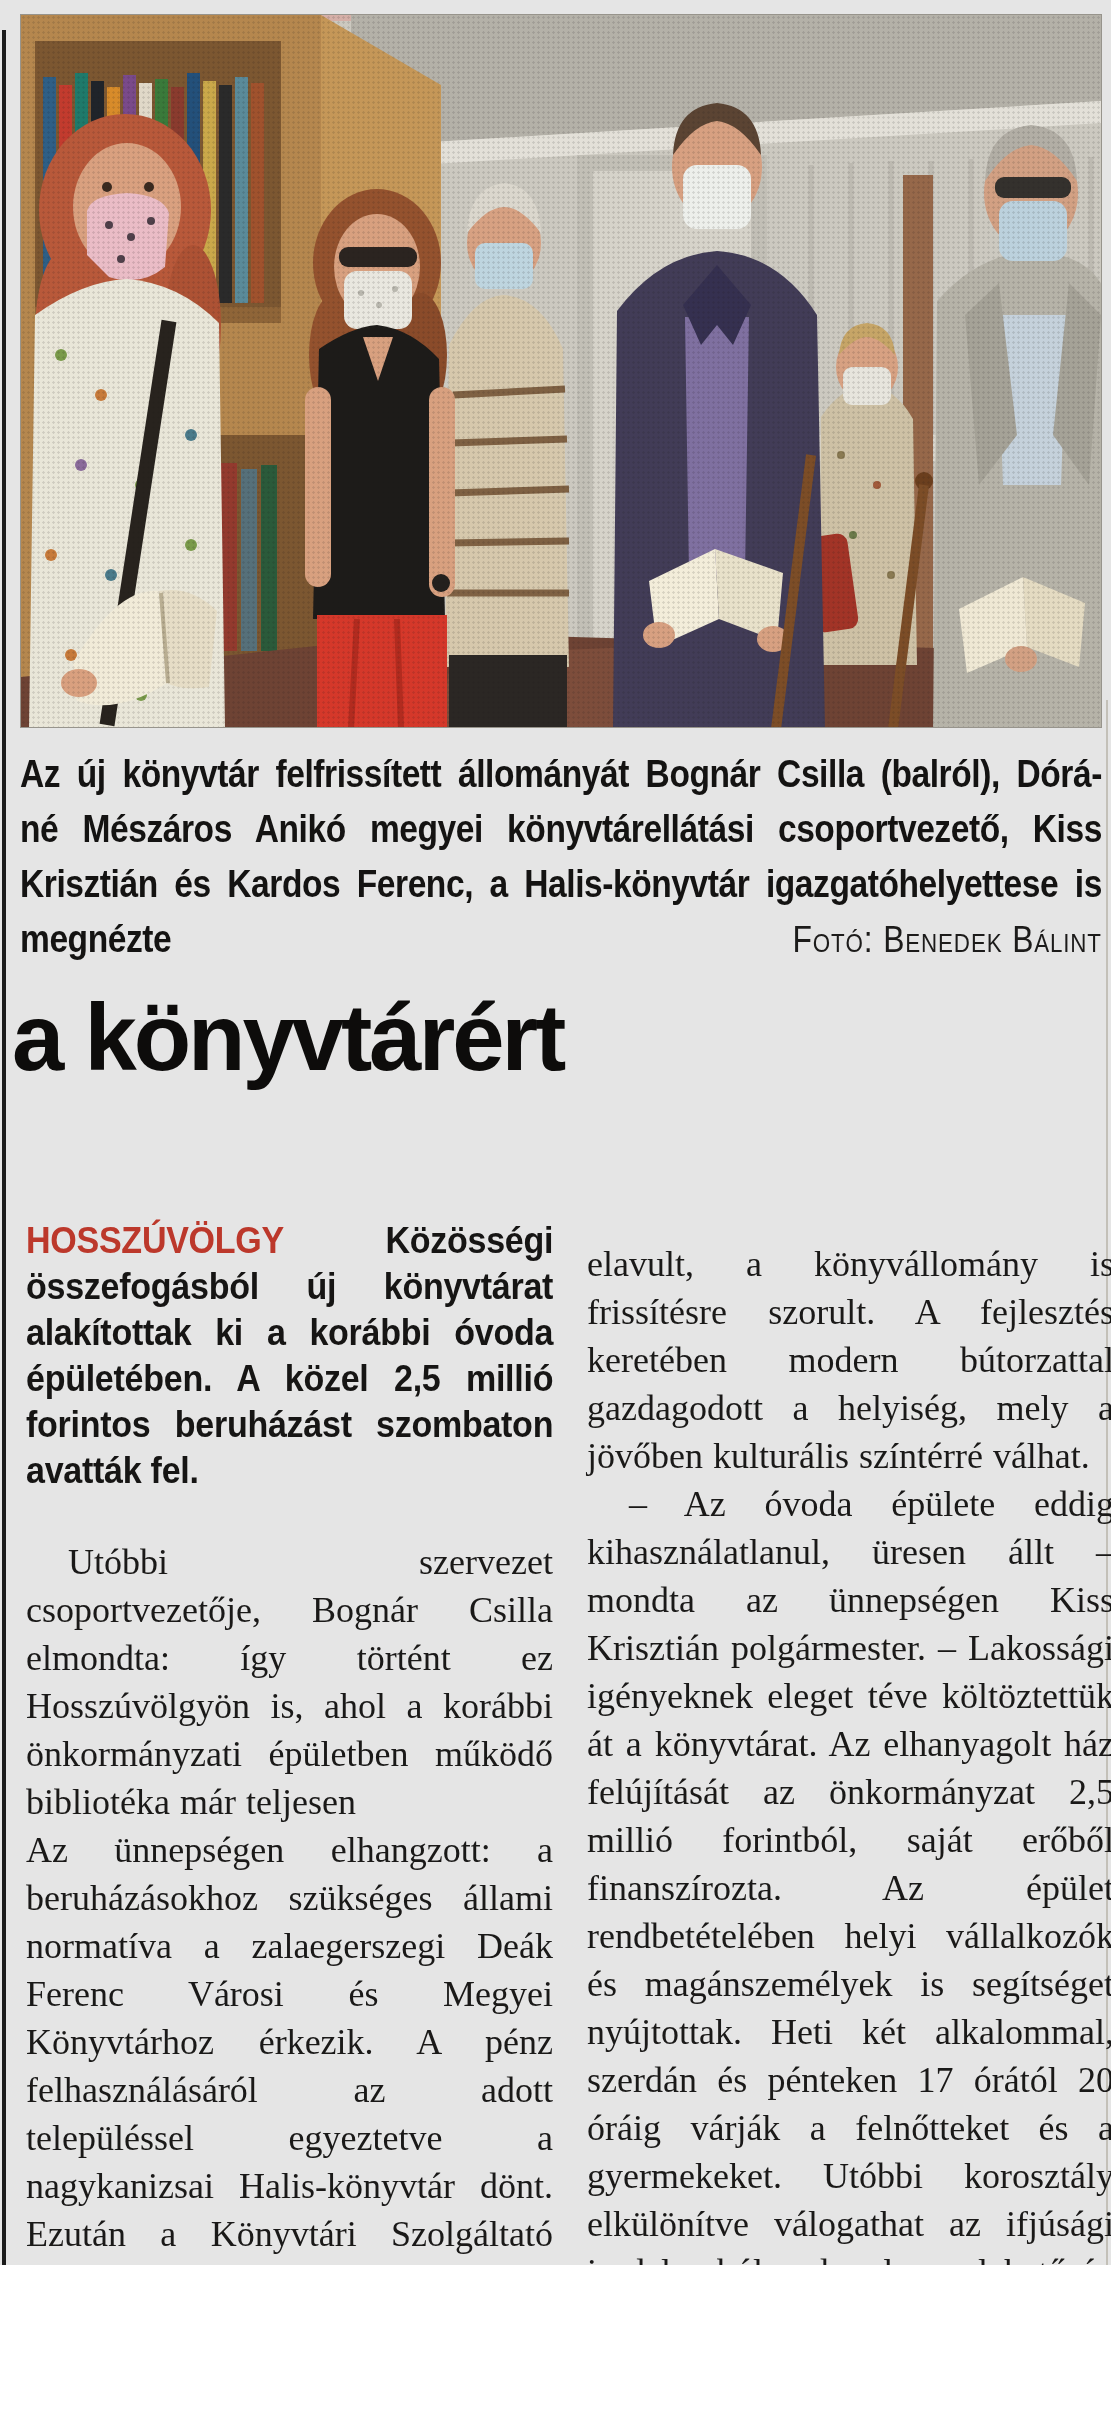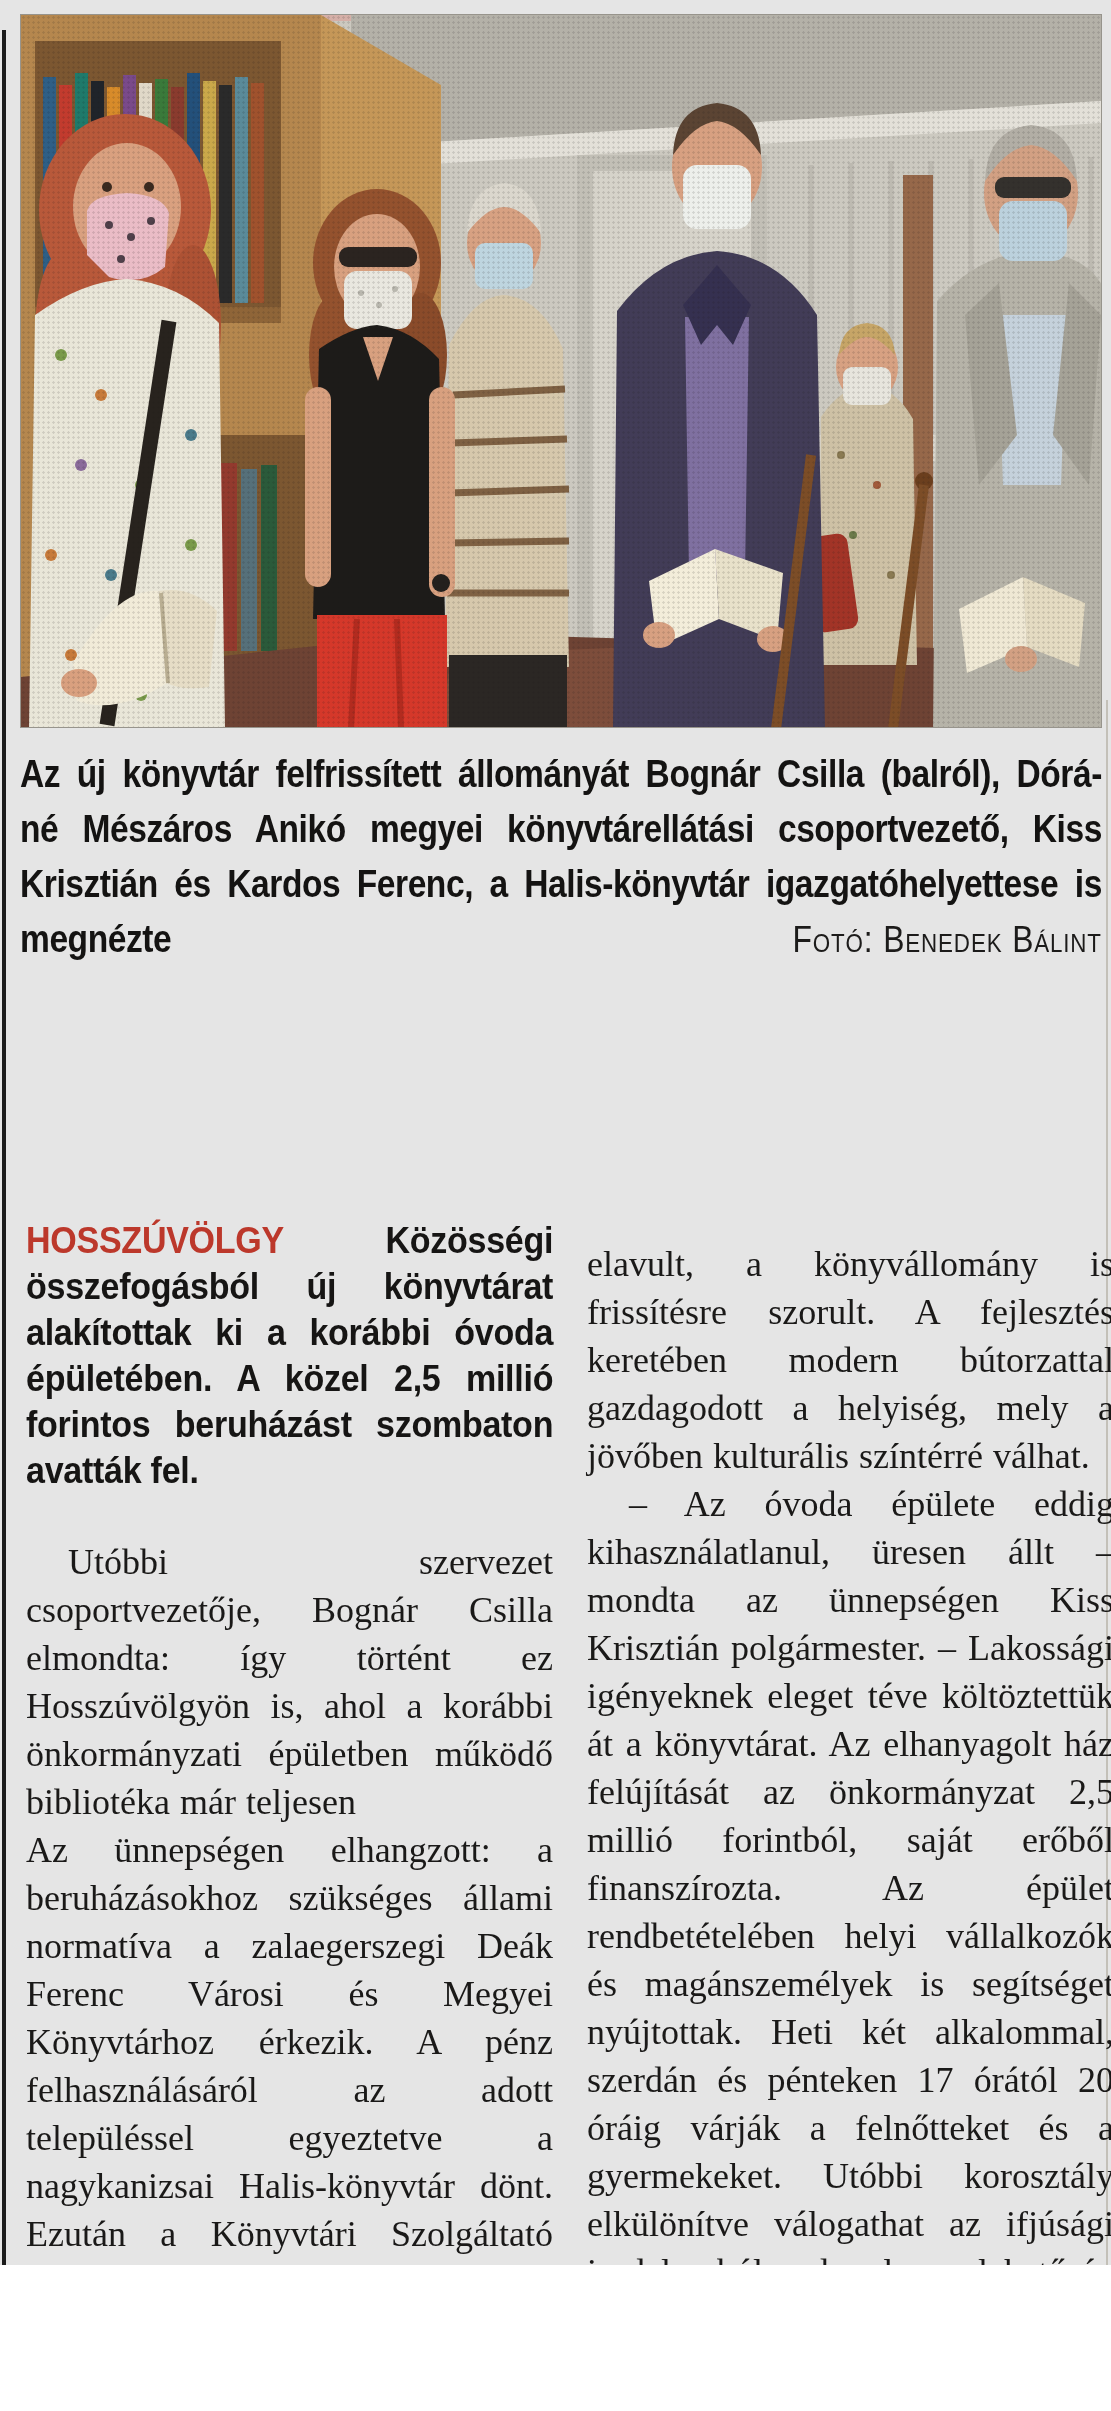--- a/index.html
+++ b/index.html
@@ -274,20 +274,21 @@
     <div class="cap-line">Az új könyvtár felfrissített állományát Bognár Csilla (balról), Dórá-</div>
     <div class="cap-line">né Mészáros Anikó megyei könyvtárellátási csoportvezető, Kiss</div>
     <div class="cap-line">Krisztián és Kardos Ferenc, a Halis-könyvtár igazgatóhelyettese is</div>
     <div class="cap-row">
       <span>megnézte</span>
       <span class="credit">Fotó: Benedek Bálint</span>
     </div>
   </div>
 
   <h1 class="headline">
+    <span class="hl">a könyvtárért</span>
   </h1>
 
   <div class="columns">
     <div class="col">
       <p class="lead"><span class="loc">HOSSZÚVÖLGY</span> <span>Közösségi összefogásból új könyvtárat alakítottak ki a korábbi óvoda épületében. A közel 2,5 millió forintos beruházást szombaton avatták fel.</span></p>
       <p class="body-p indent">Utóbbi szervezet csoportvezetője, Bognár Csilla elmondta: így történt ez Hosszúvölgyön is, ahol a korábbi önkormányzati épületben működő bibliotéka már teljesen</p>
       <p class="body-p">Az ünnepségen elhangzott: a beruházásokhoz szükséges állami normatíva a zalaegerszegi Deák Ferenc Városi és Megyei Könyvtárhoz érkezik. A pénz felhasználásáról az adott településsel egyeztetve a nagykanizsai Halis-könyvtár dönt. Ezután a Könyvtári Szolgáltató Rendszer (KSZR) felméri a falvak igényeit, s kialakítja az új könyvtári szobákat.</p>
     </div>
     <div class="col col-right">
       <p class="body-p">elavult, a könyvállomány is frissítésre szorult. A fejlesztés keretében modern bútorzattal gazdagodott a helyiség, mely a jövőben kulturális színtérré válhat.</p>

